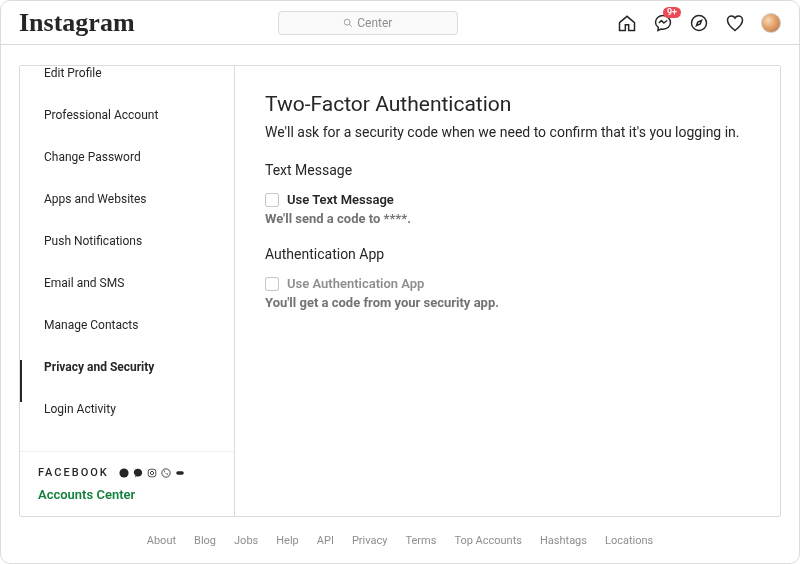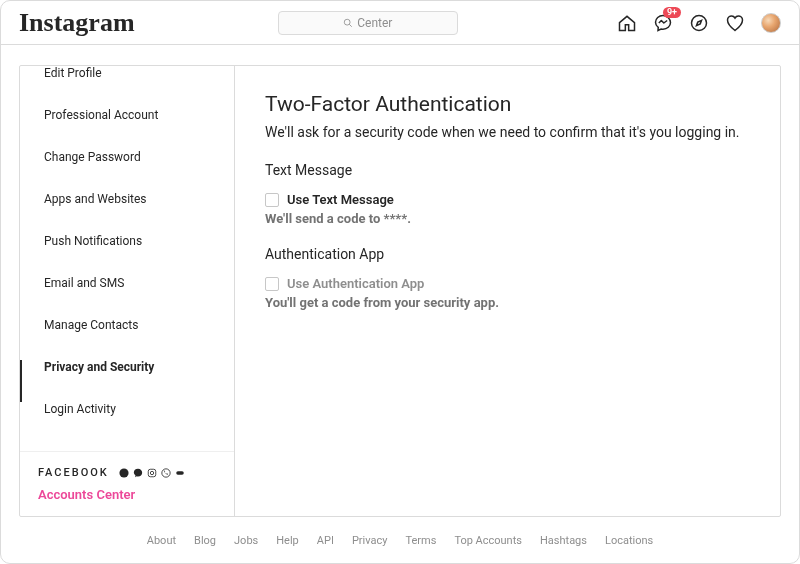--- a/index.html
+++ b/index.html
@@ -22,21 +22,21 @@
   .panel { flex: 1 1 auto; border: 1px solid #dbdbdb; background: #fff; display: flex; border-radius: 2px; overflow: hidden; }
   .sidebar { width: 215px; border-right: 1px solid #dbdbdb; display: flex; flex-direction: column; }
   .side-items { flex: 1 1 auto; }
   .side-item { height: 42px; display: flex; align-items: flex-start; padding: 0 22px; font-size: 12px; cursor: pointer; border-left: 2px solid transparent; }
   .side-item.active { font-weight: 700; border-left: 2px solid #262626; }
   .side-footer { border-top: 1px solid #efefef; padding: 14px 18px; font-size: 12px; }
   .fb-row { display: flex; align-items: center; gap: 10px; letter-spacing: 2px; font-weight: 500; font-size: 11px; }
   .fb-row .micons { display:flex; gap:4px; letter-spacing:0; }
   .fb-row .mi { width:10px; height:10px; display:inline-flex; align-items:center; justify-content:center; }
   .fb-row .mi svg { width:10px; height:10px; fill:#262626; }
-  .ac-link { color: #ec4899; font-weight: 600; margin-top: 8px; font-size: 13px; }
+  .ac-link { color: #15803d; font-weight: 600; margin-top: 8px; font-size: 13px; }
 
   
   .content { flex: 1 1 auto; padding: 26px 30px; }
   h1.title { font-size: 21px; font-weight: 400; margin-bottom: 8px; }
   .subtitle { font-size: 14px; color: #262626; margin-bottom: 22px; }
   .section-h { font-size: 14px; font-weight: 400; margin-bottom: 14px; }
   .opt-row { display: flex; align-items: center; gap: 8px; margin-bottom: 4px; }
   .chk { width: 14px; height: 14px; border: 1px solid #c7c7c7; border-radius: 2px; background: #fff; }
   .opt-label { font-size: 13px; font-weight: 600; }
   .opt-label.disabled { color: #8e8e8e; }

